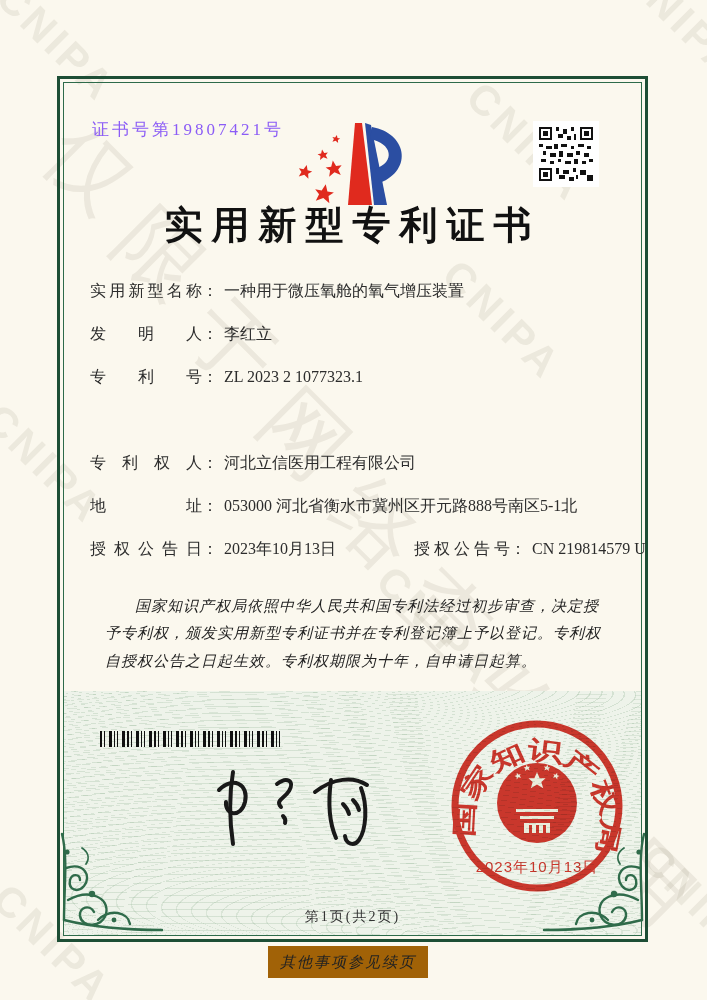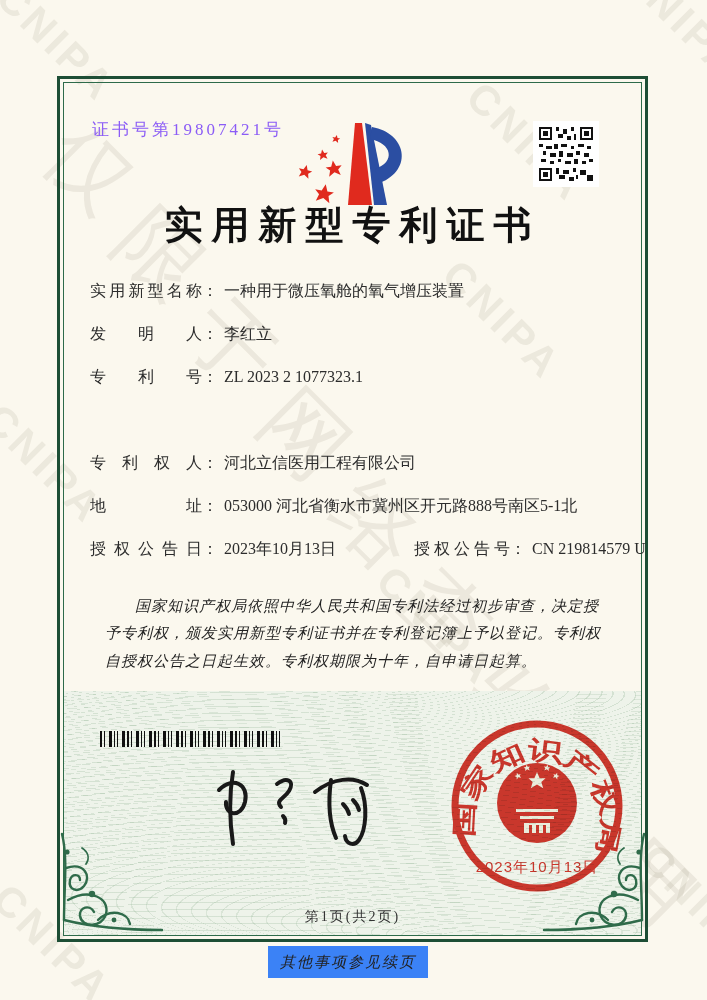--- a/index.html
+++ b/index.html
@@ -57,21 +57,21 @@
           font-size:17px;font-weight:bold;color:#1c1c1c;line-height:1.0;}
   .signer div{margin-bottom:13px;}
   .signature{position:absolute;left:203px;top:758px;width:170px;height:92px;}
   .seal{position:absolute;left:450px;top:719px;width:174px;height:174px;opacity:0.92;
         mix-blend-mode:multiply;}
   .corner{position:absolute;width:110px;height:110px;}
   .corner.bl{left:58px;bottom:62px;}
   .corner.br{right:59px;bottom:62px;transform:scaleX(-1);}
   .page-footer{position:absolute;left:57px;top:908px;width:591px;text-align:center;
                font-size:14px;letter-spacing:2px;color:#333;}
-  .cont-box{position:absolute;left:268px;top:946px;width:160px;height:32px;background:#3b82f6;
+  .cont-box{position:absolute;left:268px;top:946px;width:160px;height:32px;background:#a16207;
             display:flex;align-items:center;justify-content:center;
             font-size:15px;font-style:italic;letter-spacing:2px;color:#222;}
 </style>
 </head>
 <body>
 
 <div class="page">
 
   <span class="wm cnipa" style="left:-18px;top:18px">CNIPA</span>
   <span class="wm cnipa" style="left:608px;top:-4px">CNIPA</span>

